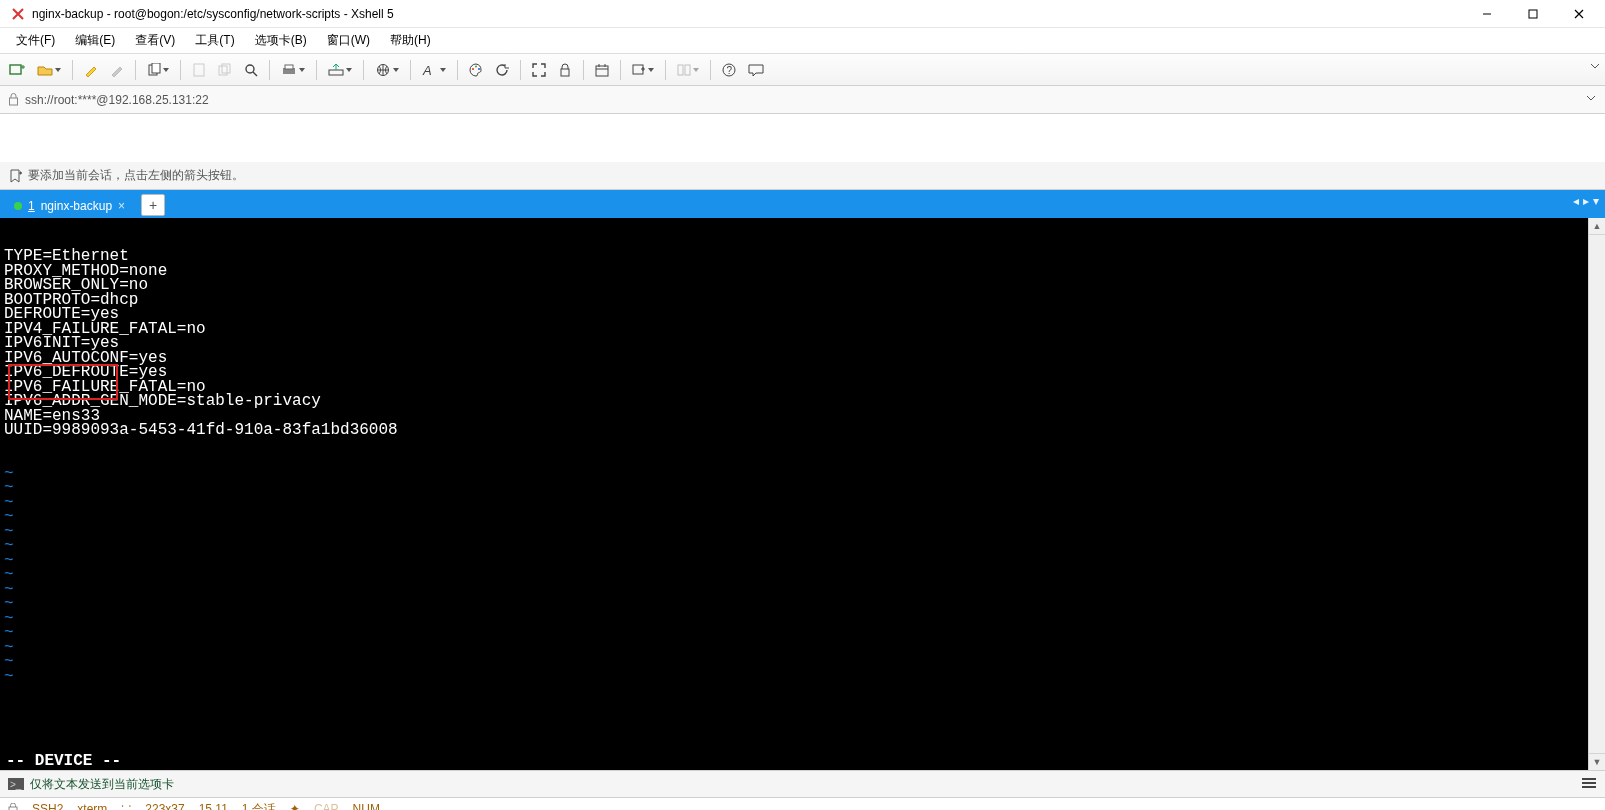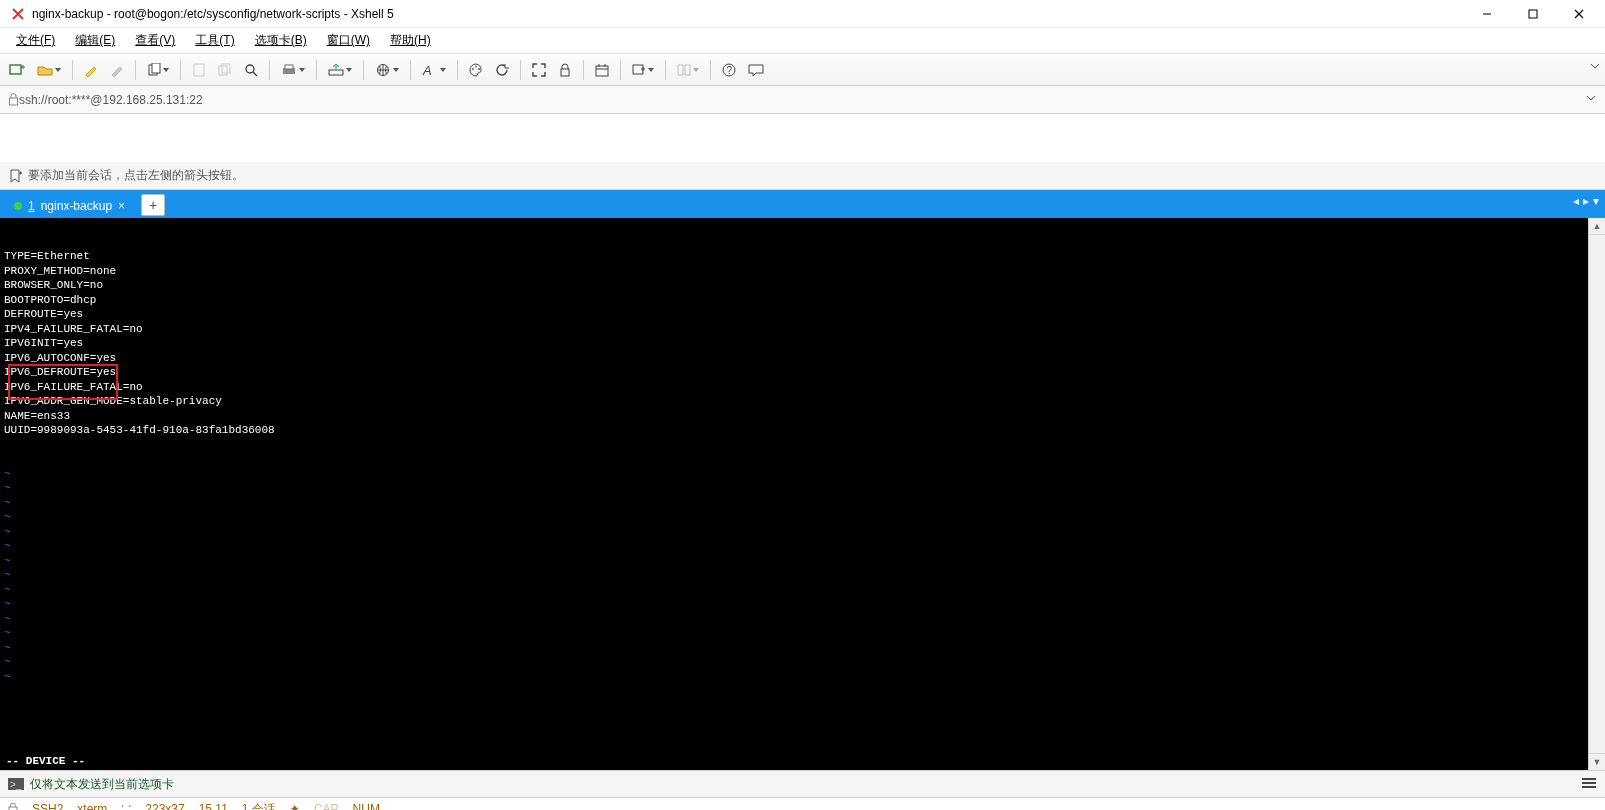--- a/index.html
+++ b/index.html
@@ -2,39 +2,39 @@
 <html><head>
 <meta charset="utf-8">
 <style>
 * { margin:0; padding:0; box-sizing:border-box; }
 body { font-family:"Microsoft YaHei","Segoe UI",Tahoma,sans-serif; font-size:12px; background:#fff; width:1605px; height:810px; overflow:hidden; position:relative;}
 .titlebar { height:28px; background:#fff; display:flex; align-items:center; padding:0 3px 0 10px; border-bottom:1px solid #e5e5e5;}
 .titlebar .app-icon { width:16px; height:16px; margin-right:6px; display:inline-flex; align-items:center; justify-content:center;}
 .titlebar .title-text { flex:1; color:#000; font-size:12px;}
 .win-controls { display:flex; }
 .win-controls > div { width:46px; height:28px; display:flex; align-items:center; justify-content:center; color:#000;}
-.menubar { height:26px; display:flex; align-items:center; padding:0 6px; background:#fff; border-bottom:1px solid #ddd;text-decoration:underline;}
+.menubar { height:26px; display:flex; align-items:center; padding:0 6px; background:#fff; border-bottom:1px solid #ddd;}
 .menubar .menu-item { padding:4px 10px; cursor:default;}
 .toolbar { height:32px; background:linear-gradient(#fdfdfd,#f3f3f3); border-bottom:1px solid #d0d0d0; display:flex; align-items:center; padding:0 4px; gap:2px; position:relative;}
 .tb-btn { padding:3px 4px; border:1px solid transparent; display:flex; align-items:center; justify-content:center; min-width:24px; height:24px; color:#444;}
 .tb-sep { width:1px; height:20px; background:#ccc; margin:0 4px;}
 .tb-dd::after { content:""; display:inline-block; margin-left:2px; border-left:3px solid transparent; border-right:3px solid transparent; border-top:4px solid #555;}
-.addrbar { height:28px; background:#f9f9f9; border-bottom:1px solid #d0d0d0; display:flex; align-items:center; padding:0 8px; gap:0; position:relative;}
+.addrbar { height:28px; background:#f9f9f9; border-bottom:1px solid #d0d0d0; display:flex; align-items:center; padding:0 8px; gap:6px; position:relative;}
 .addrbar .lock { color:#888;}
 .addrbar .addr-text { color:#555; flex:1;}
 .hintbar { height:28px; background:#f5f5f5; border-bottom:1px solid #d0d0d0; display:flex; align-items:center; padding:0 8px; gap:6px; color:#555;margin-top:48px;}
 .tabstrip { height:28px; background:#1a91eb; display:flex; align-items:flex-end; padding:0 4px; position:relative;}
 .tab { height:26px; background:#1a91eb; color:#fff; display:flex; align-items:center; padding:0 10px; gap:6px; border-top-left-radius:3px; border-top-right-radius:3px; margin-right:2px; font-size:12px;}
 .tab.active { background:#1a91eb; border-top:2px solid #fff0;}
 .tab .dot { width:8px; height:8px; background:#3bd24a; border-radius:50%;}
 .tab .close { font-size:12px; opacity:.8;}
 .tab-add { width:24px; height:22px; background:#fff; color:#555; display:flex; align-items:center; justify-content:center; border:1px solid #bbb; border-radius:2px; font-size:14px; margin-left:4px; margin-bottom:2px;}
 .tabstrip-right { position:absolute; right:6px; top:4px; display:flex; gap:4px; color:#e8f3ff;}
 .term-wrap { position:relative; height:552px; display:flex;}
-.term { flex:1; background:#000; color:#fff; font-family:"Consolas","Courier New",monospace; font-size:11px; line-height:14.5px; padding:2px 4px; white-space:pre; overflow:hidden; position:relative;}
+.term { flex:1; background:#000; color:#fff; font-family:"Consolas","Courier New",monospace; font-size:16px; line-height:14.5px; padding:2px 4px; white-space:pre; overflow:hidden; position:relative;}
 .term .line { height:14.5px;}
 .term .tilde { color:#1f7dd6;}
 .term .strike { text-decoration:line-through; text-decoration-thickness:2px;}
 .term .cursor { display:inline-block; width:8px; height:13px; background:#0f0; vertical-align:text-bottom;}
 .term .mode { position:absolute; bottom:2px; left:6px; font-weight:bold;}
 .redbox { position:absolute; border:2px solid #d22; pointer-events:none; left:8px; top:364px; width:110px; height:36px;}
 .scrollbar { width:17px; background:#f0f0f0; border-left:1px solid #d4d4d4; display:flex; flex-direction:column;}
 .scrollbar .arrow { height:17px; display:flex; align-items:center;justify-content:center; color:#666; font-size:9px; background:#f0f0f0; border-bottom:1px solid #d4d4d4;}
 .scrollbar .arrow:last-child { border-top:1px solid #d4d4d4; border-bottom:none;}
 .scrollbar .track { flex:1; background:#f0f0f0; position:relative;}

